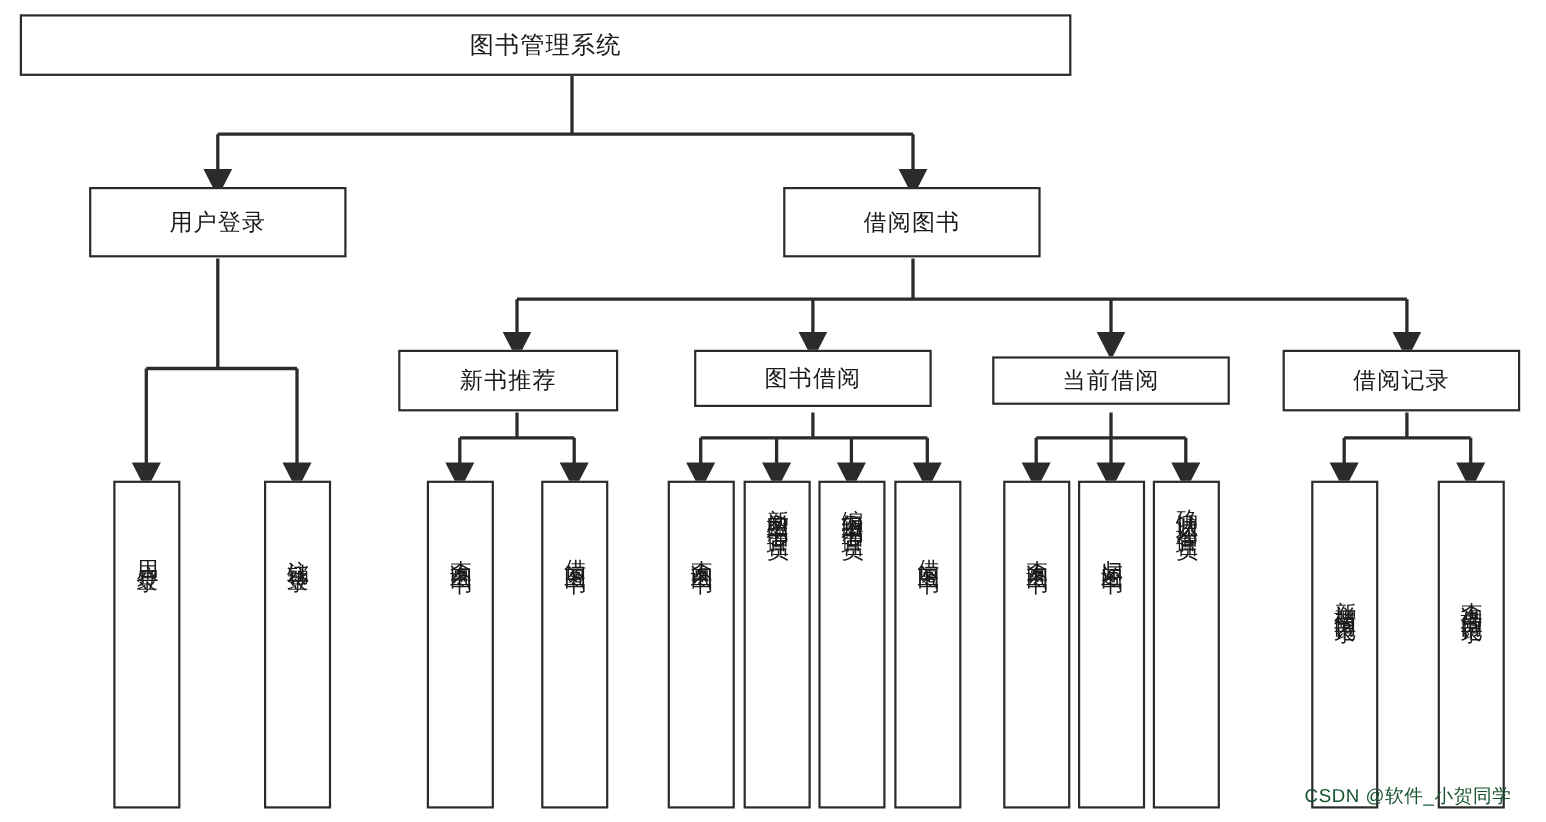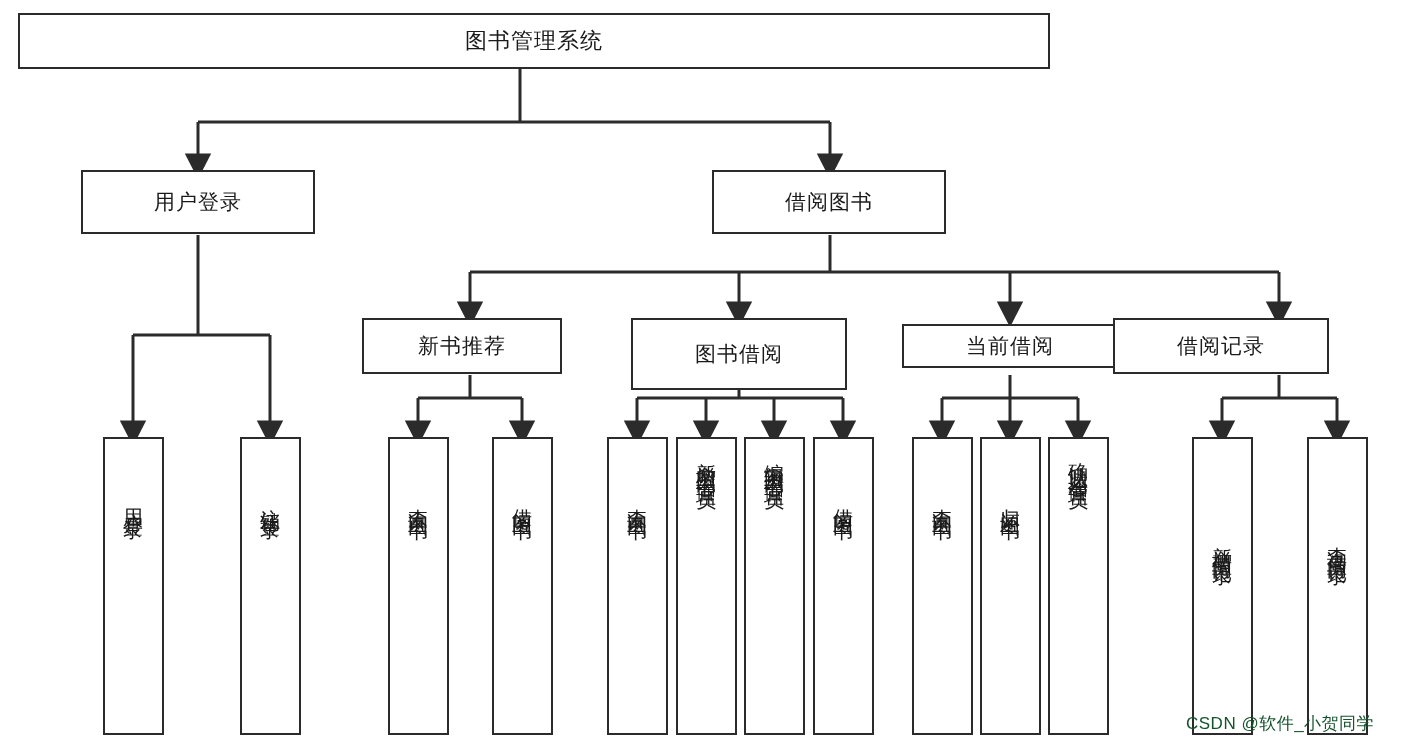--- a/index.html
+++ b/index.html
@@ -122,41 +122,41 @@
       <path d="M1010,398 L1010,433" marker-end="url(#arrow)"></path>
       <path d="M1078,398 L1078,433" marker-end="url(#arrow)"></path>
 
       <path d="M1279,375 L1279,398"></path>
       <path d="M1222,398 L1337,398"></path>
       <path d="M1222,398 L1222,433" marker-end="url(#arrow)"></path>
       <path d="M1337,398 L1337,433" marker-end="url(#arrow)"></path>
     </g>
   </svg>
 
-  <div class="node root" style="left:18px; top:13px; width:1032px; height:56px;">
+  <div class="node root" style="left:18px; top:13px; width:956px; height:56px;">
     <span>图书管理系统</span>
   </div>
 
   <div class="node h" style="left:81px; top:170px; width:234px; height:64px;">
     <span>用户登录</span>
   </div>
   <div class="node h" style="left:712px; top:170px; width:234px; height:64px;">
     <span>借阅图书</span>
   </div>
 
   <div class="node h" style="left:362px; top:318px; width:200px; height:56px;">
     <span>新书推荐</span>
   </div>
-  <div class="node h" style="left:631px; top:318px; width:216px; height:72px;">
+  <div class="node h" style="left:631px; top:318px; width:216px; height:52px;">
     <span>图书借阅</span>
   </div>
   <div class="node h" style="left:902px; top:324px; width:216px; height:44px;">
     <span>当前借阅</span>
   </div>
-  <div class="node h" style="left:1113px; top:318px; width:216px; height:56px;">
+  <div class="node h" style="left:1166px; top:318px; width:216px; height:56px;">
     <span>借阅记录</span>
   </div>
 
   <div class="node v mid" style="left:103px; top:437px; width:61px; height:298px;">
     <span class="vtext">用户登录</span>
   </div>
   <div class="node v mid" style="left:240px; top:437px; width:61px; height:298px;">
     <span class="vtext">注销登录</span>
   </div>
 

